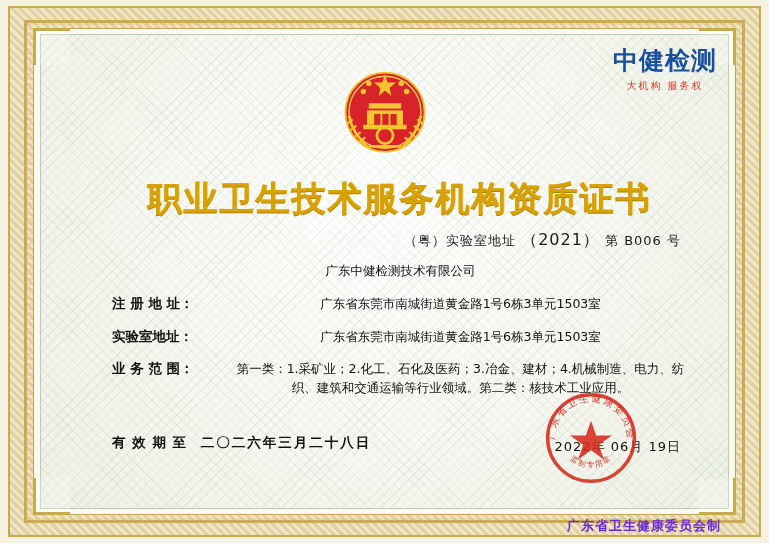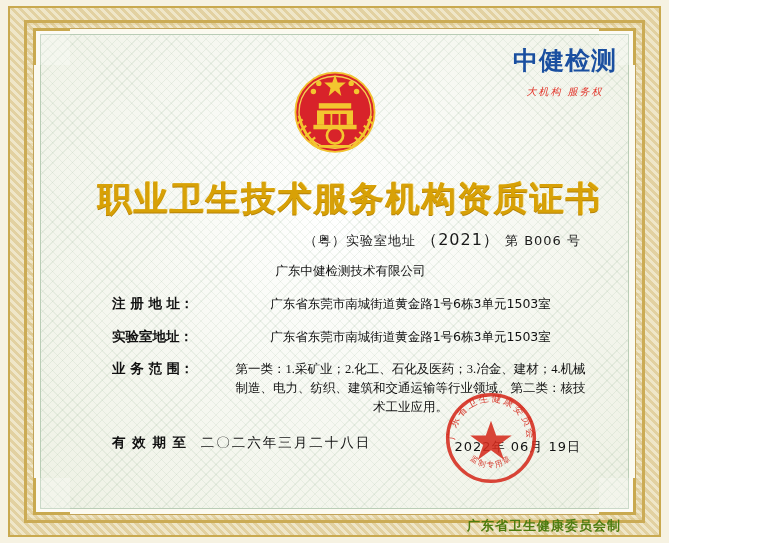--- a/index.html
+++ b/index.html
@@ -10,21 +10,21 @@
   body {
     width: 769px;
     height: 543px;
     font-family: "DejaVu Sans", "Liberation Sans", sans-serif;
     overflow: hidden;
   }
 
   
   .certificate {
     position: relative;
-    width: 669px;
+    width: 769px;
     height: 543px;
     box-sizing: border-box;
     background: #f6f2e2;
   }
   .border-outer {
     position: absolute;
     left: 8px; top: 6px; right: 8px; bottom: 6px;
     background:
       repeating-linear-gradient(45deg, rgba(196,160,70,0.30) 0 3px, rgba(255,255,255,0) 3px 6px),
       linear-gradient(#efe6c8, #efe6c8);
@@ -82,25 +82,24 @@
     line-height: 1;
   }
   .logo-main {
     font-size: 25px;
     font-weight: bold;
     color: #1a4fa0;
     letter-spacing: 1px;
     font-family: "DejaVu Sans", sans-serif;
   }
   .logo-sub {
-    margin-top: 14px;
+    margin-top: 8px;
     font-size: 10px;
     color: #e2342a;
     letter-spacing: 2px;
-    font-style: italic;
   }
 
   .emblem {
     position: absolute;
     left: 50%;
     transform: translateX(-50%);
     top: 26px;
     width: 108px;
     height: 108px;
   }
@@ -151,33 +150,33 @@
     color: #111;
     white-space: nowrap;
   }
   .field-value {
     flex: 1 1 auto;
     font-size: 12.5px;
     line-height: 1.5;
     color: #111;
     text-align: center;
   }
-  .field-row.multiline .field-value { max-width: 520px; font-family: Liberation Serif, serif; }
+  .field-row.multiline .field-value { max-width: 520px; }
 
   .valid-row {
     position: absolute;
     top: 400px;
     left: 72px;
     font-size: 13.5px;
     font-weight: bold;
     color: #111;
     letter-spacing: 1px;
   }
   .valid-row .valid-value {
-    font-weight: normal;
+    font-weight: bold;
     letter-spacing: 2px;
     margin-left: 8px;
   }
 
   .date-line {
     position: absolute;
     top: 404px;
     right: 48px;
     font-size: 13px;
     color: #111;
@@ -190,21 +189,21 @@
     top: 352px;
     width: 104px;
     height: 104px;
   }
 
   .issuer {
     position: absolute;
     bottom: -26px;
     right: 8px;
     font-size: 13px;
-    color: #4d7c0f;
+    color: #6d28d9;
     letter-spacing: 1px;
     font-weight: bold;
   }
 </style>
 </head>
 <body>
 
 <div class="certificate">
   <div class="border-outer"></div>
   <div class="border-mid"></div>

